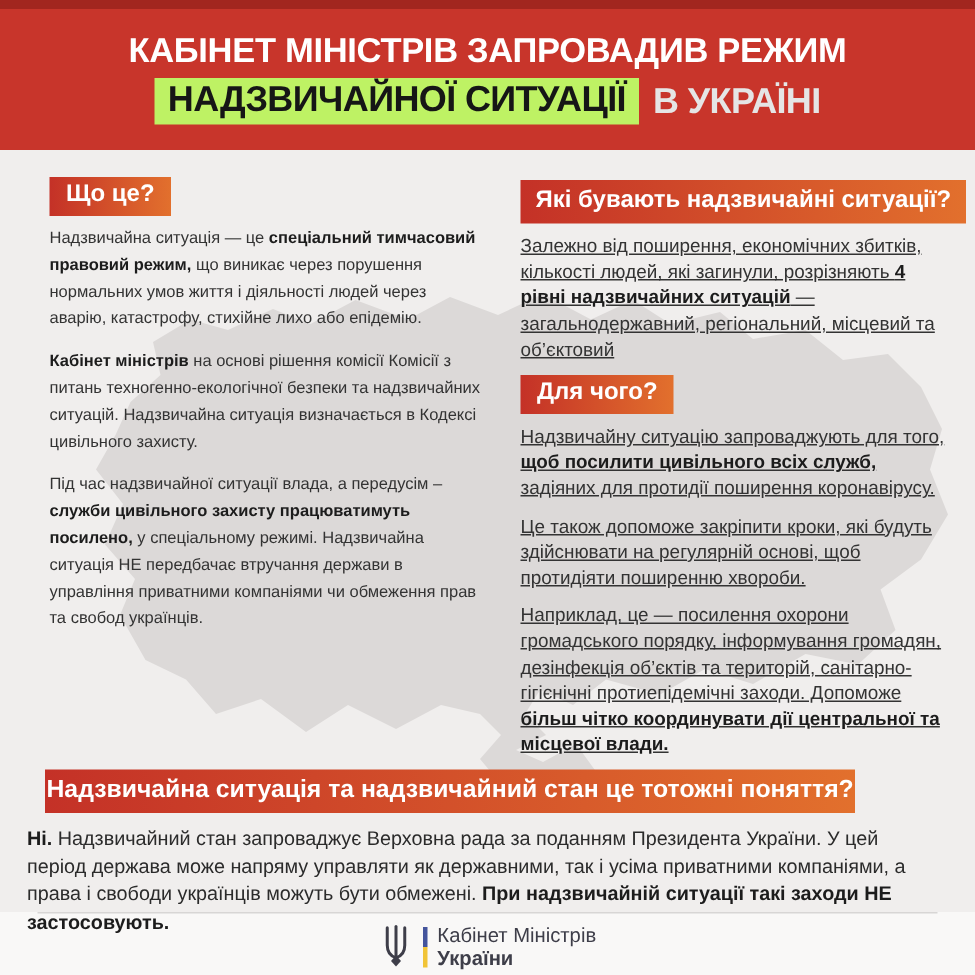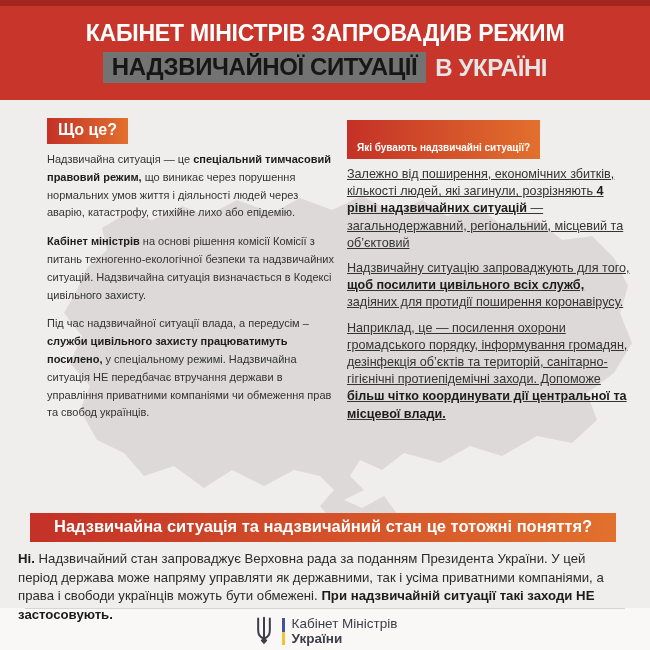--- a/index.html
+++ b/index.html
@@ -20,59 +20,59 @@
     background:#a2261f;
   }
   .hero-line1 {
     margin-top:20px; color:#ffffff; font-weight:bold;
     font-size:23px; letter-spacing:-0.2px;
   }
   .hero-line2 {
     margin-top:5px; display:flex; justify-content:center; align-items:center; gap:9px;
   }
   .hero-highlight {
-    display:inline-block; background:#737373; color:#161616;
+    display:inline-block; background:#bef264; color:#161616;
     font-weight:bold; font-size:24px; letter-spacing:-0.4px;
     padding:1px 9px 2px;
   }
   .hero-rest { color:#e5e5e5; font-weight:bold; font-size:24px; letter-spacing:-0.4px; }
 
   
   .map {
     position:absolute; left:32px; top:158px; width:610px; height:395px;
     z-index:0;
   }
 
   
   .col { position:absolute; z-index:1; }
-  .col-left  { left:47px;  top:118px; width:292px; }
+  .col-left  { left:33px;  top:118px; width:292px; }
   .col-right { left:347px; top:120px; width:290px; }
 
   .badge {
     display:inline-block;
     background:linear-gradient(90deg,#c43127,#e2702d);
     color:#ffffff; font-weight:bold; font-size:16px;
     padding:3px 11px 5px; margin-bottom:7px; white-space:nowrap;
   }
-  .badge-sm { font-size:10px; padding:22px 10px 6px; }
+  .badge-sm { font-size:16px; padding:5px 10px 6px; }
 
   .col p {
     font-size:11px; line-height:17.8px; color:#333333;
     margin:0 0 11px;
   }
   .col-right p { font-size:12.6px; line-height:17.2px; margin-bottom:8px;text-decoration:underline; }
   .b { font-weight:bold; color:#1c1c1c; }
 
   
   .banner {
     position:absolute; left:30px; top:513px; z-index:3;
     display:inline-block;
     background:linear-gradient(90deg,#c43127,#e2702d);
     color:#ffffff; font-weight:bold; font-size:16.5px;
-    padding:4px 24px 6px; white-space:nowrap;
+    padding:4px 1px 6px; white-space:nowrap;
   }
   .answer {
     position:absolute; left:18px; top:550px; width:604px; z-index:3;
     font-size:13.2px; line-height:18.6px; color:#2b2b2b;
   }
 
   
   .footer {
     position:absolute; left:0; right:0; top:608px; bottom:0;
     background:#f9f8f7; z-index:2;
@@ -122,21 +122,23 @@
       <p><span>Під час надзвичайної ситуації влада, а передусім – </span><span class="b">служби цивільного захисту працюватимуть посилено,</span><span> у спеціальному режимі. Надзвичайна ситуація НЕ передбачає втручання держави в управління приватними компаніями чи обмеження прав та свобод українців.</span></p>
     </div>
   </section>
 
   <section class="col col-right">
     <div>
       <span class="badge badge-sm">Які бувають надзвичайні ситуації?</span>
       <p><span>Залежно від поширення, економічних збитків, кількості людей, які загинули, розрізняють </span><span class="b">4 рівні надзвичайних ситуацій</span><span> — загальнодержавний, регіональний, місцевий та об’єктовий</span></p>
     </div>
     <div>
+      <span class="badge">Для чого?</span>
       <p><span>Надзвичайну ситуацію запроваджують для того, </span><span class="b">щоб посилити цивільного всіх служб,</span><span> задіяних для протидії поширення коронавірусу.</span></p>
+      <p><span>Це також допоможе закріпити кроки, які будуть здійснювати на регулярній основі, щоб протидіяти поширенню хвороби.</span></p>
       <p><span>Наприклад, це — посилення охорони громадського порядку, інформування громадян, дезінфекція об’єктів та територій, санітарно-гігієнічні протиепідемічні заходи. Допоможе </span><span class="b">більш чітко координувати дії центральної та місцевої влади.</span></p>
     </div>
   </section>
 
   <div class="banner">Надзвичайна ситуація та надзвичайний стан це тотожні поняття?</div>
   <p class="answer"><span class="b">Ні.</span><span> Надзвичайний стан запроваджує Верховна рада за поданням Президента України. У цей період держава може напряму управляти як державними, так і усіма приватними компаніями, а права і свободи українців можуть бути обмежені. </span><span class="b">При надзвичайній ситуації такі заходи НЕ застосовують.</span></p>
 
   <footer class="footer">
     <div class="footer-divider"></div>
     <div class="logo">

